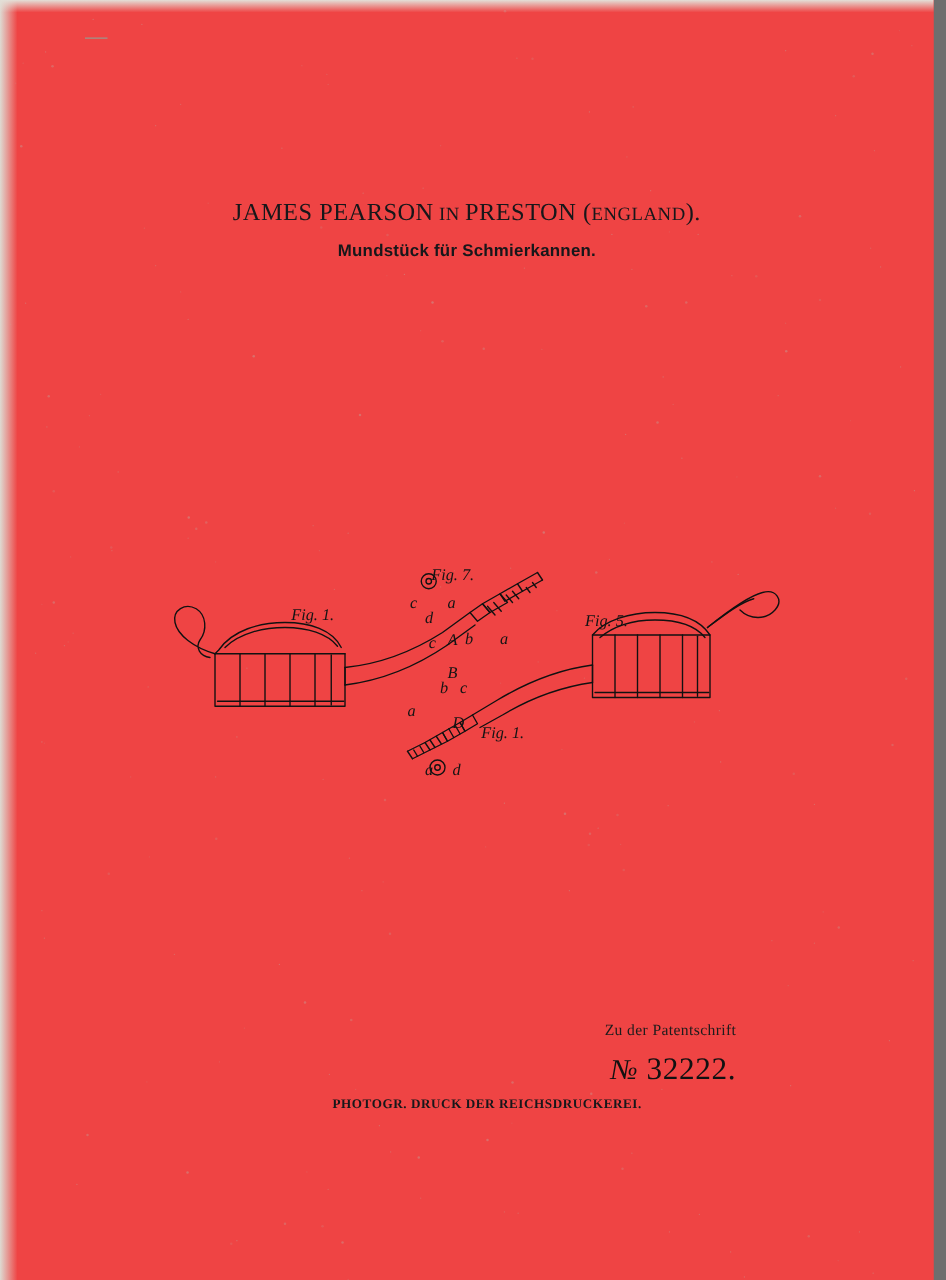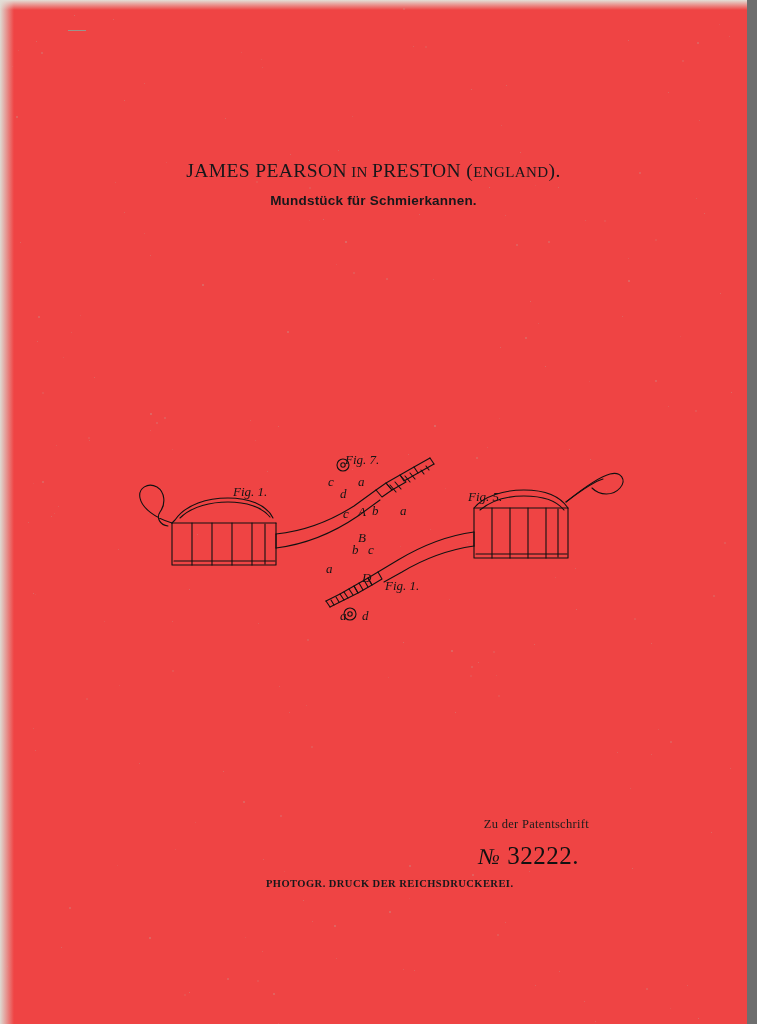--- a/index.html
+++ b/index.html
@@ -99,21 +99,21 @@
     position: absolute;
     right: 158px;
     top: 817px;
     font-size: 12.5px;
     letter-spacing: .3px;
     color: #1c1c1c;
     white-space: nowrap;
   }
   .patent-no {
     position: absolute;
-    right: 168px;
+    right: 158px;
     top: 842px;
     font-size: 25px;
     letter-spacing: .5px;
     color: #111;
     white-space: nowrap;
   }
   .patent-no .no-sym {
     font-style: italic;
     font-size: 23px;
   }

